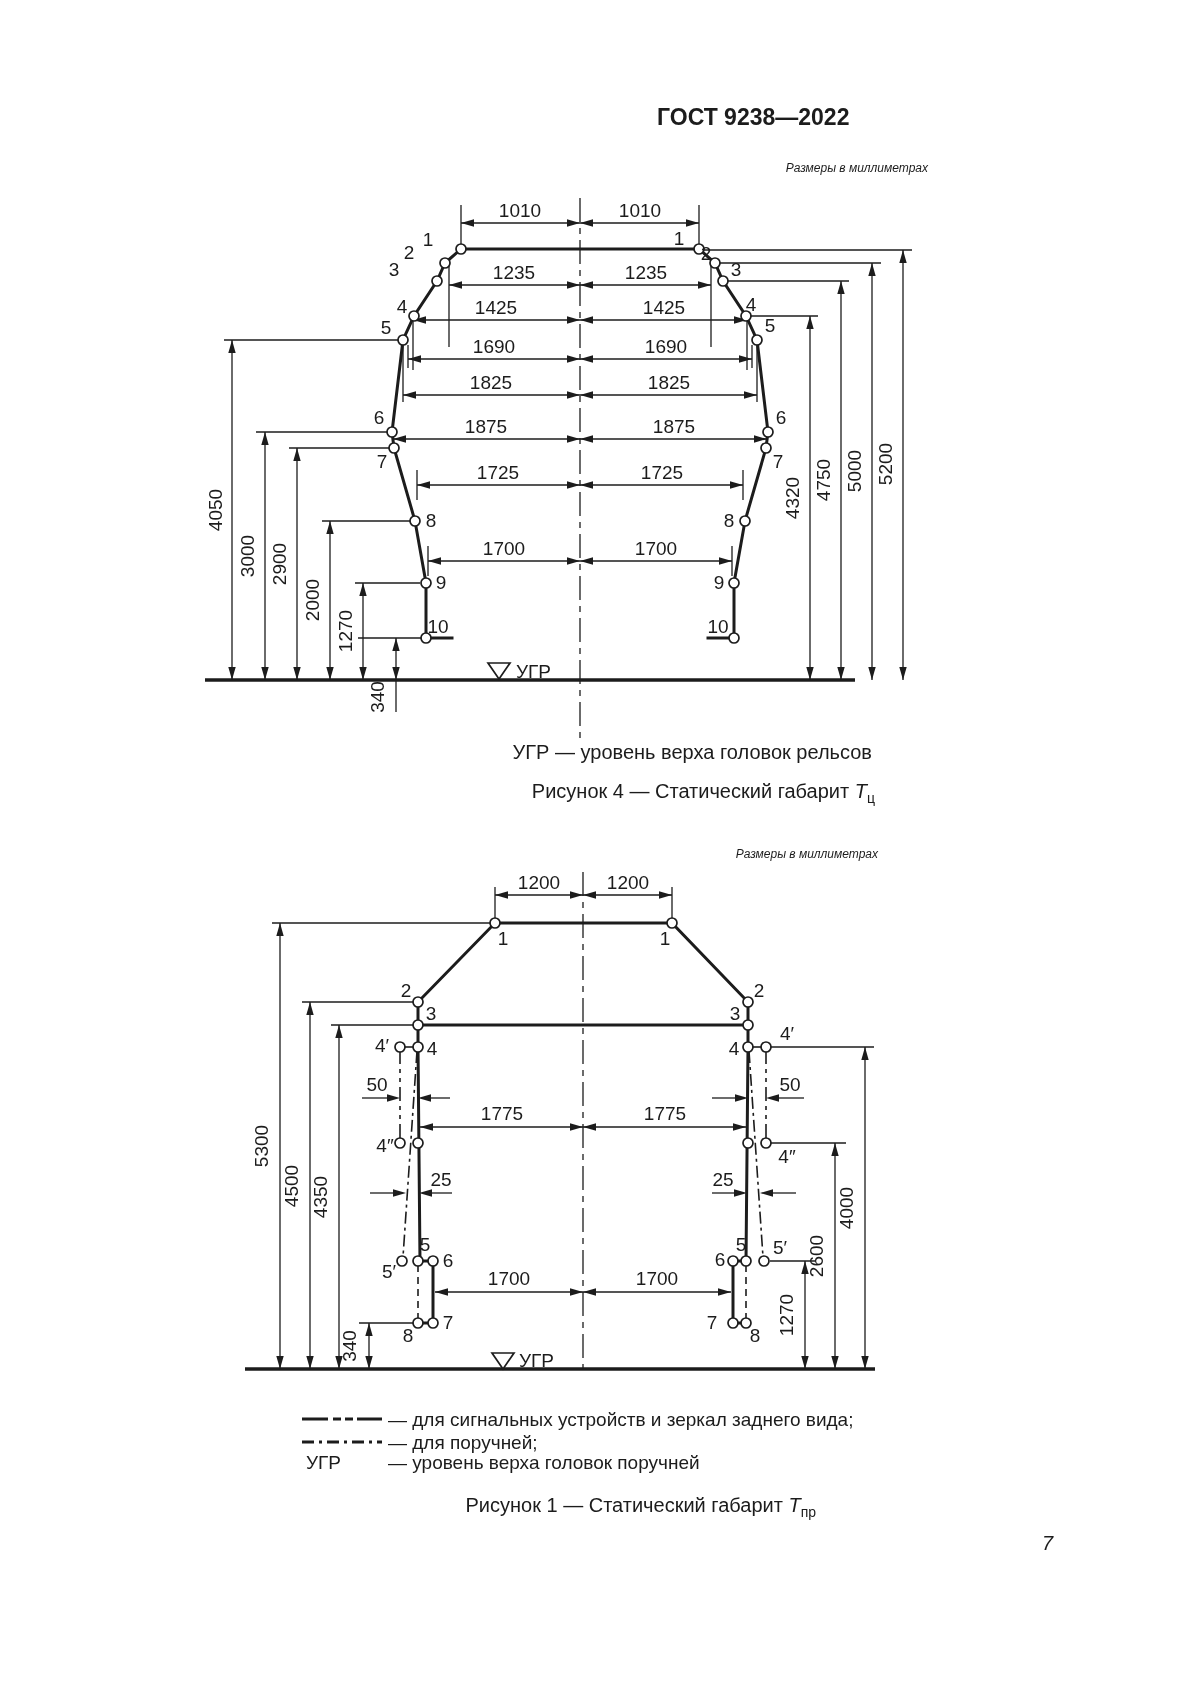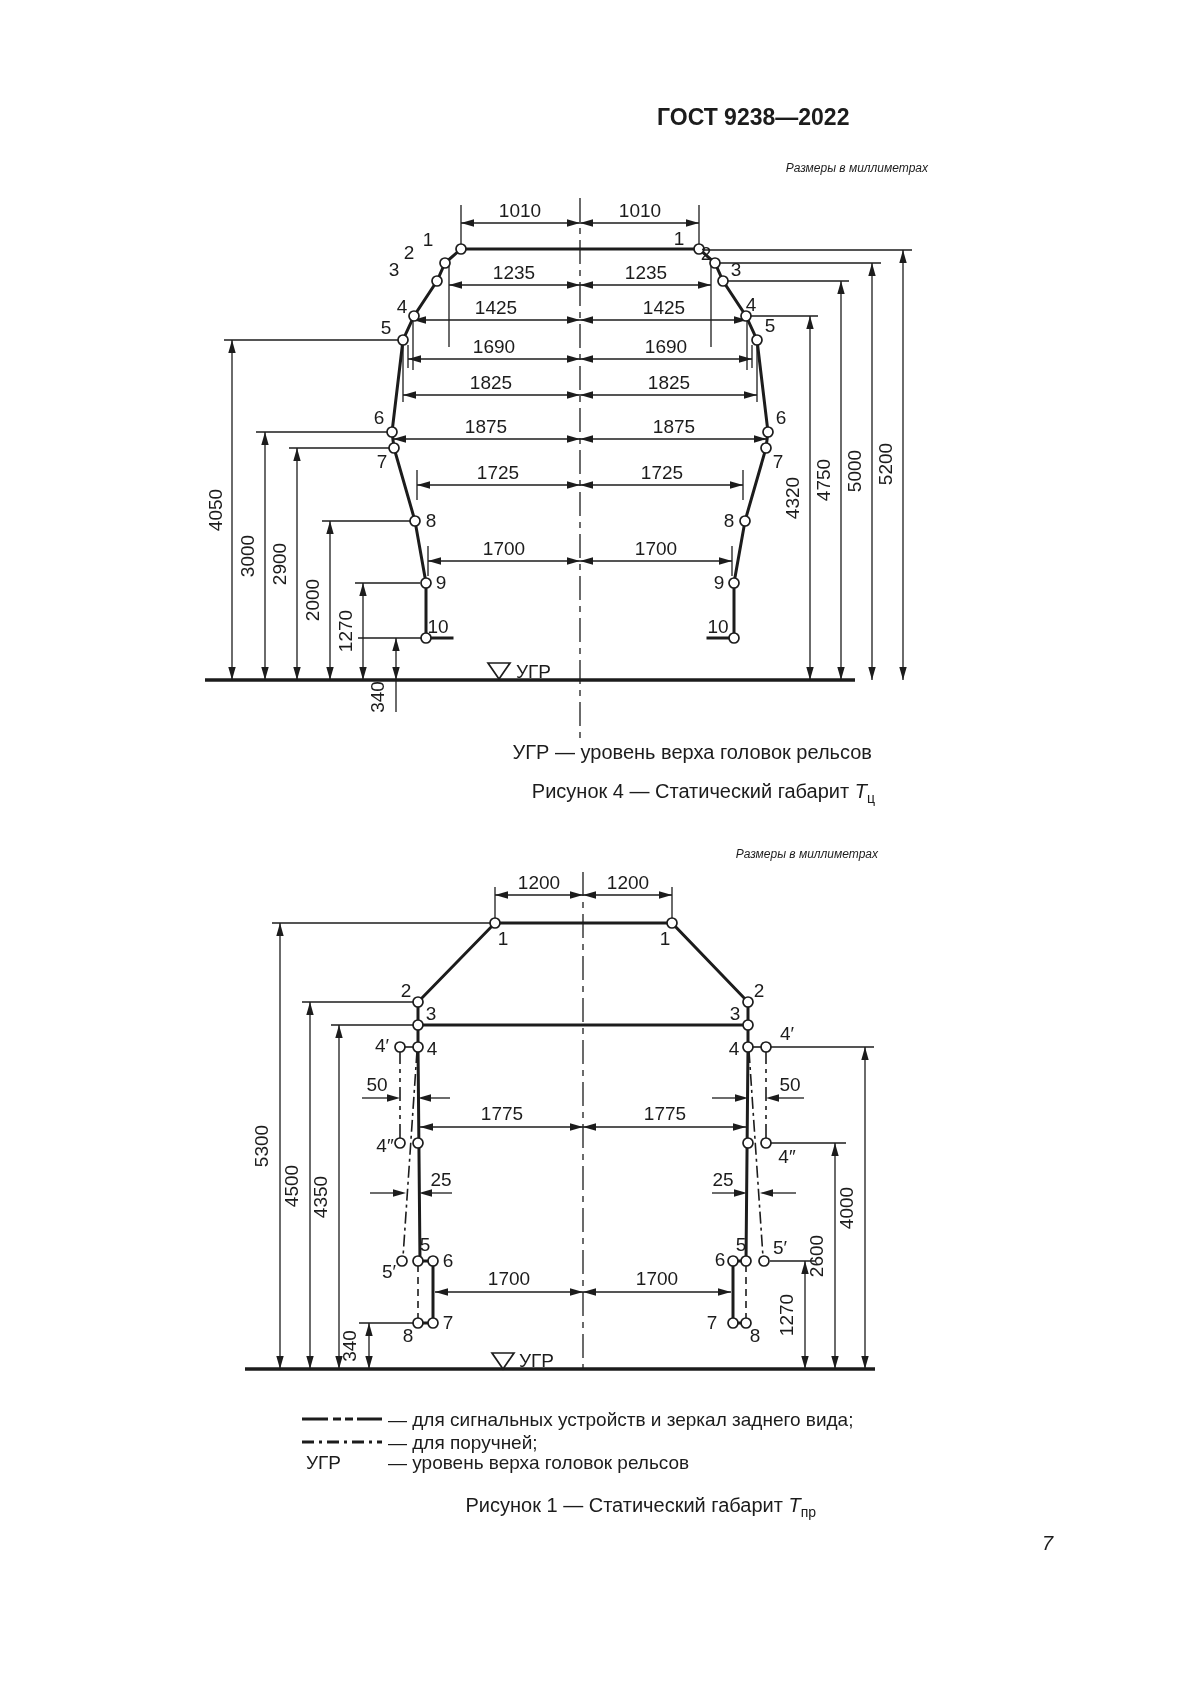--- a/index.html
+++ b/index.html
@@ -448,17 +448,17 @@
 <div class="abs legtxt" style="left:388px;top:1409px;">— для сигнальных устройств и зеркал заднего вида;</div>
 
 <div class="abs" style="left:300px;top:1434px;width:84px;height:16px;">
   <svg width="84" height="16">
       <path d="M2 8 H82" style="stroke:#1c1c1c;stroke-width:3;fill:none;stroke-dasharray:12 5 3 5"></path>
     </svg>
 </div>
 <div class="abs legtxt" style="left:388px;top:1432px;text-align:center;">— для поручней;</div>
 
 <div class="abs legabbr" style="left:306px;top:1452px;">УГР</div>
-<div class="abs legtxt" style="left:388px;top:1452px;">— уровень верха головок рельсов</div>
+<div class="abs legtxt" style="left:388px;top:1452px;">— уровень верха головок поручней</div>
 
 <div class="abs cap" style="left:216px;top:1494px;width:600px;"><span>Рисунок 1 — Статический габарит </span><i>Т</i><sub>пр</sub></div>
 
 <div class="abs pageno" style="left:1042px;top:1532px;">7</div>
 
 </body></html>

